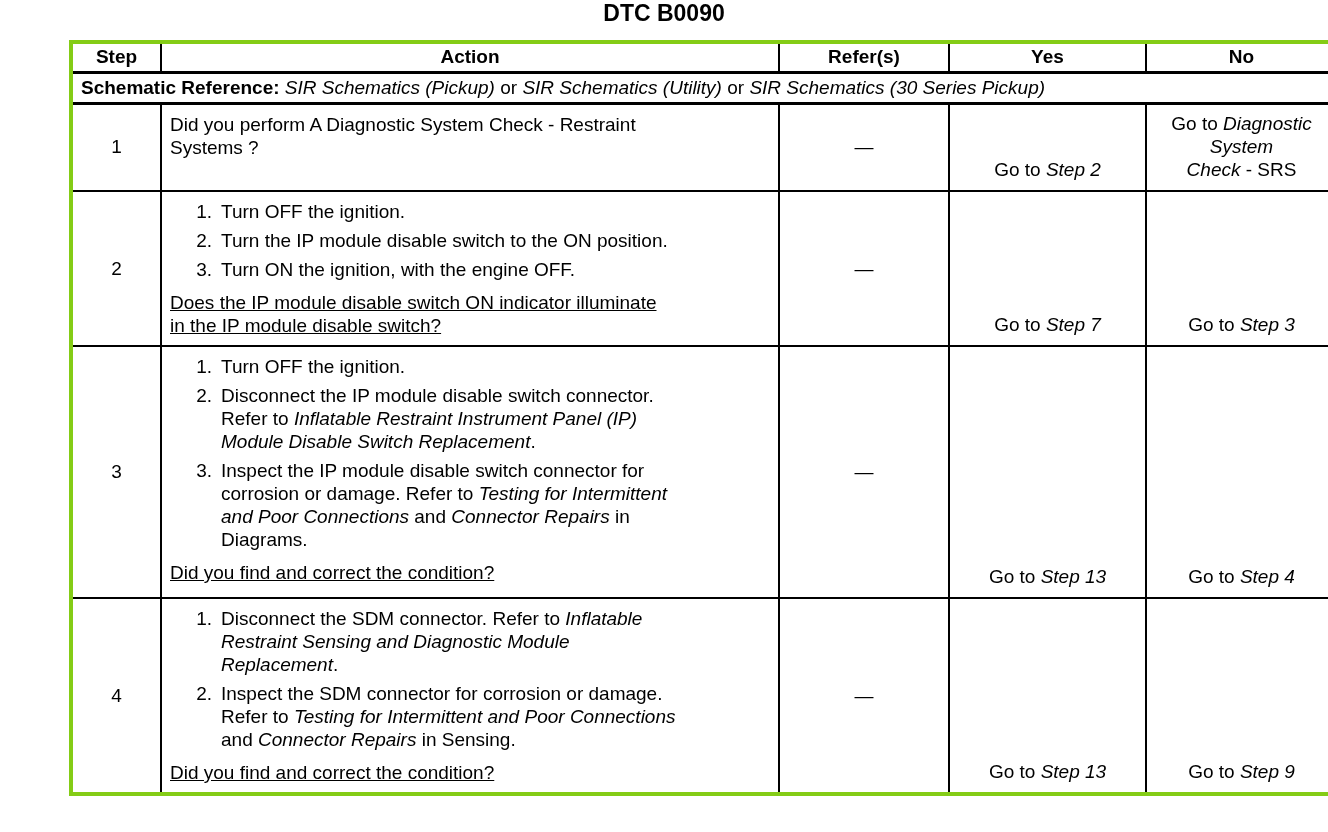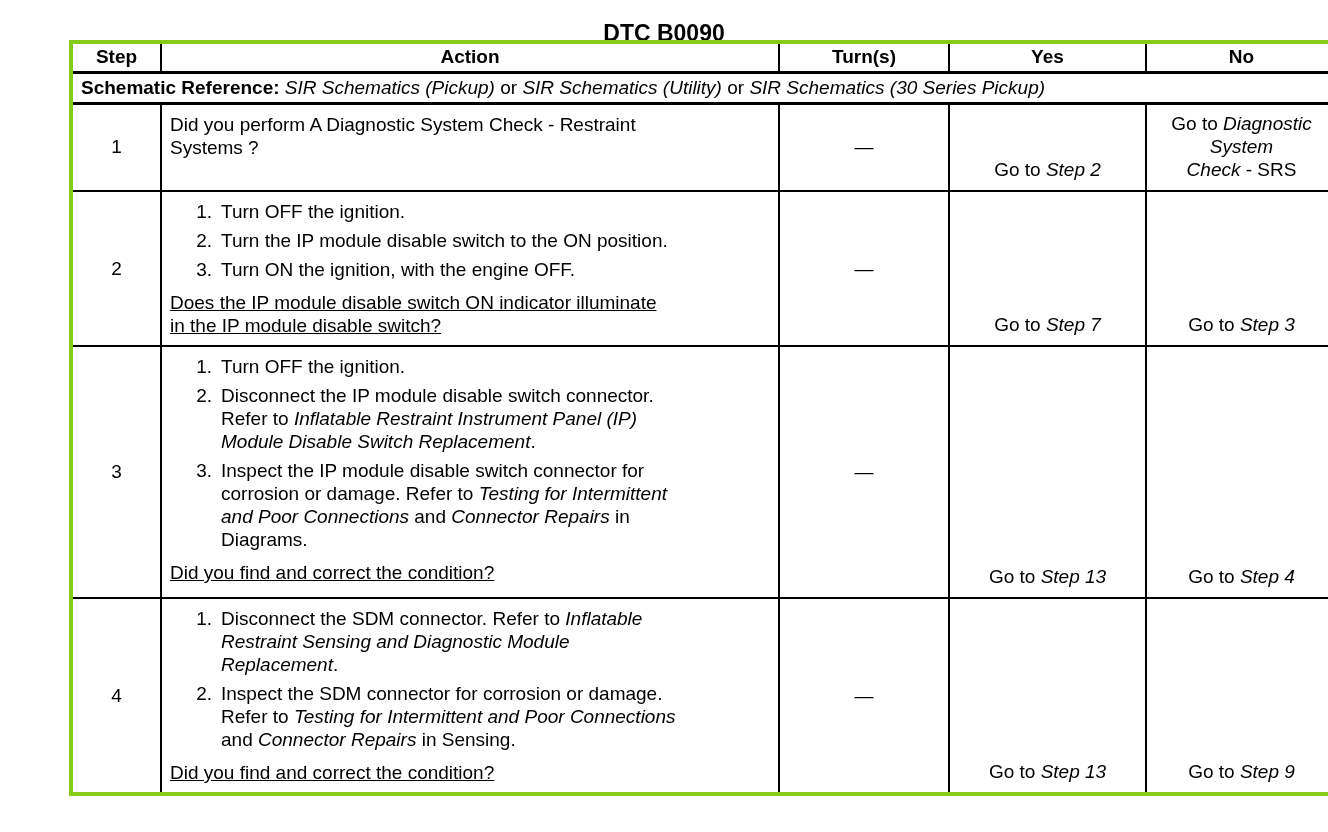--- a/index.html
+++ b/index.html
@@ -6,21 +6,21 @@
   html, body {
     margin: 0; padding: 0;
     background: #ffffff;
     width: 1328px; height: 832px;
     font-family: "Liberation Sans", sans-serif;
     color: #000;
     position: relative;
   }
   .page-title {
     margin: 0;
-    padding-top: 20px;
+    padding-top: 0;
     text-align: center;
     font-size: 23px;
     font-weight: bold;
   }
   table.dtc {
     position: absolute;
     left: 25px; top: 40px;
     width: 1267px;
     border-collapse: collapse;
     table-layout: fixed;
@@ -91,21 +91,21 @@
     <col style="width:90px">
     <col style="width:618px">
     <col style="width:170px">
     <col style="width:197px">
     <col style="width:192px">
   </colgroup>
   <thead>
     <tr>
       <th>Step</th>
       <th>Action</th>
-      <th>Turn(s)</th>
+      <th>Refer(s)</th>
       <th>Yes</th>
       <th>No</th>
     </tr>
   </thead>
   <tbody>
     <tr class="schematic-row">
       <td colspan="5">
         <span class="schematic-label">Schematic Reference:</span><span id="schematic-text"><span> </span><em>SIR Schematics (Pickup)</em><span> or </span><em>SIR Schematics (Utility)</em><span> or </span><em>SIR Schematics (30 Series Pickup)</em></span>
       </td>
     </tr>

